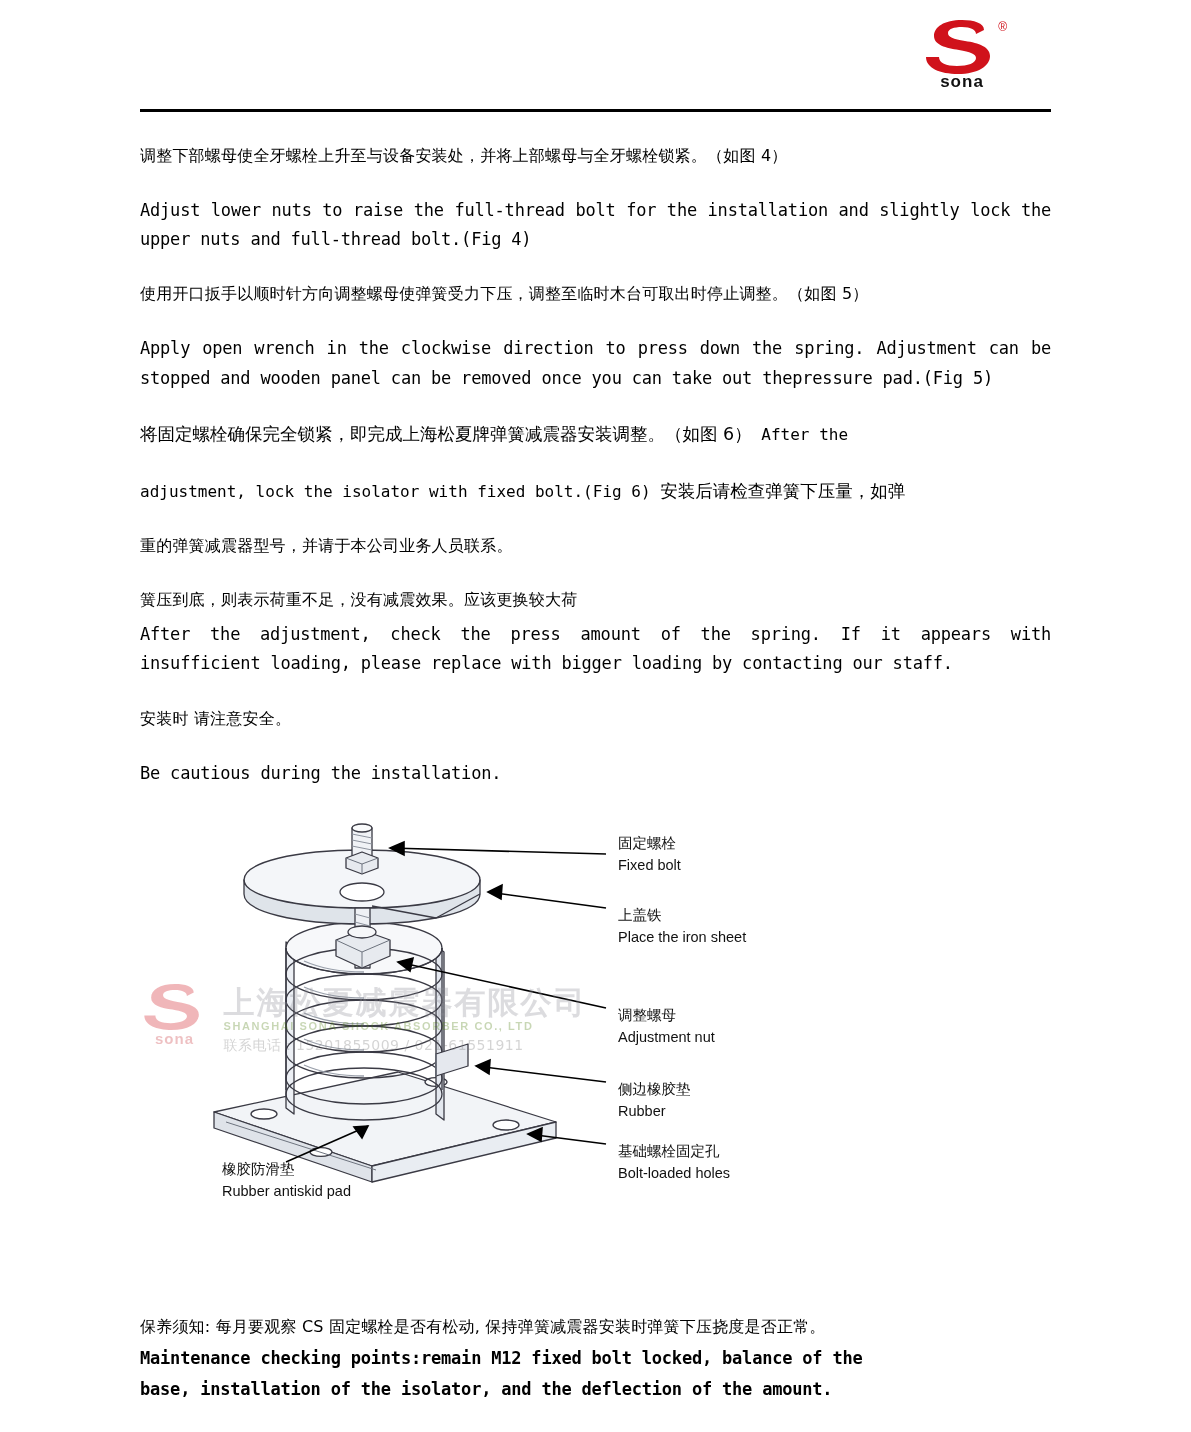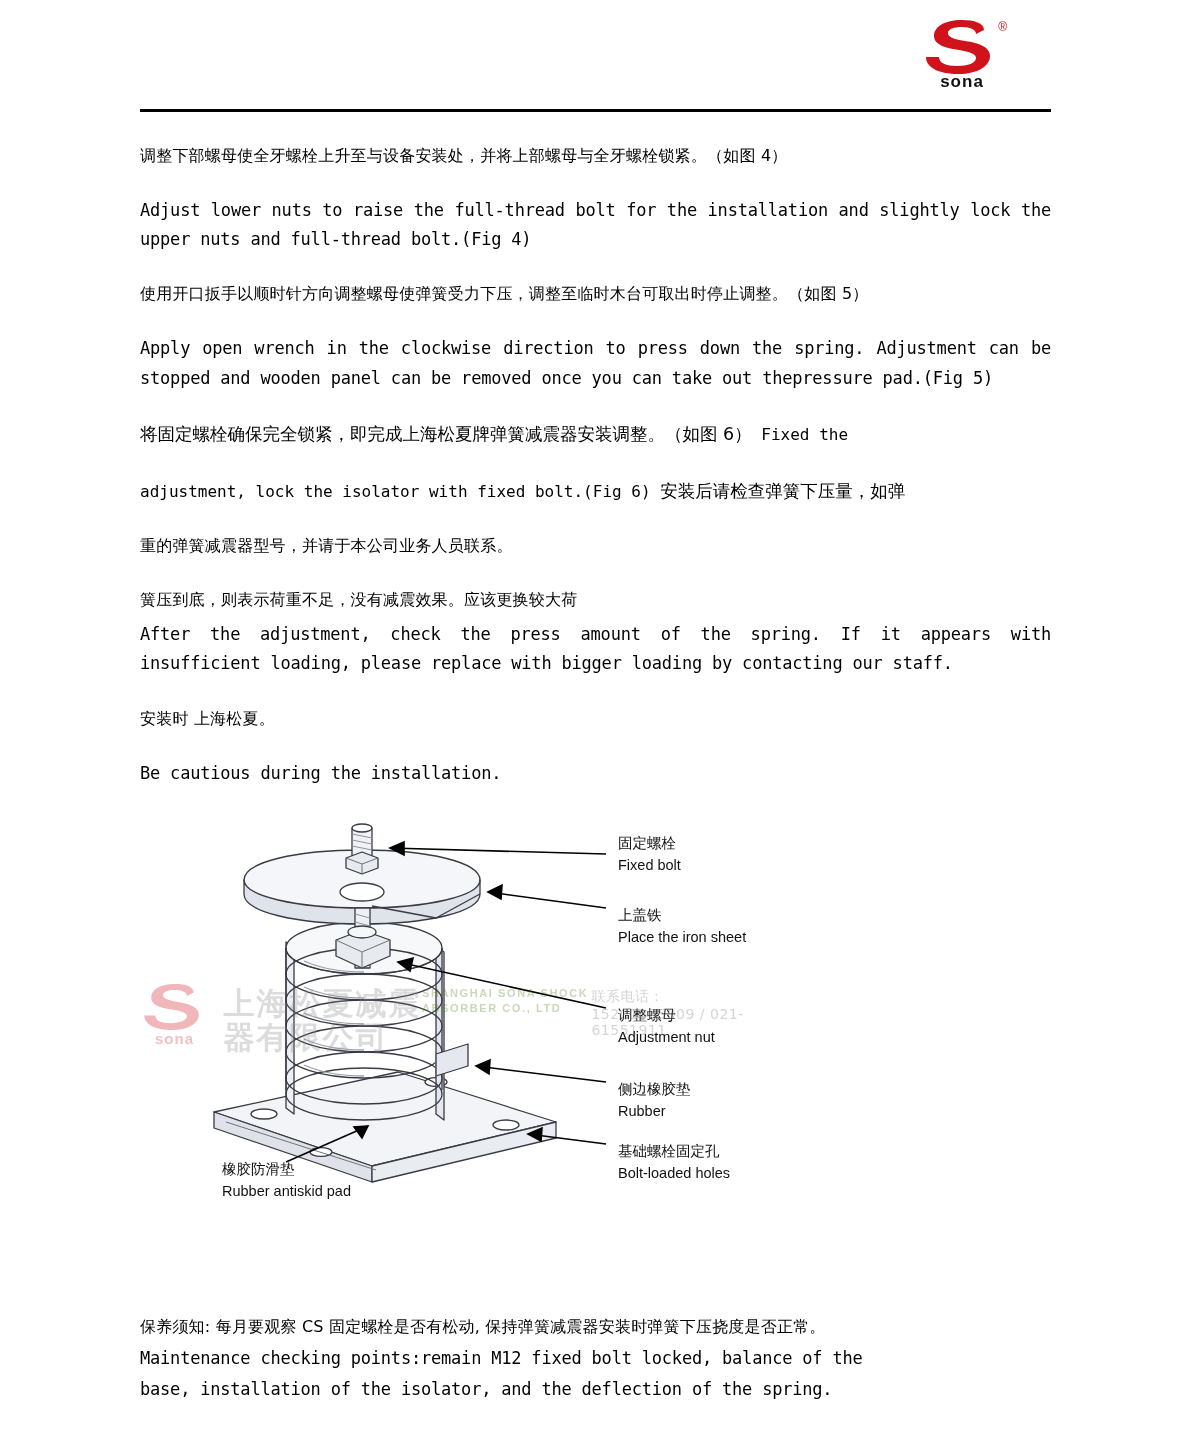--- a/index.html
+++ b/index.html
@@ -144,21 +144,21 @@
     flex-direction: column;
     align-items: center;
   }
   .wm-sub {
     font-family: "Liberation Sans", sans-serif;
     font-size: 15px;
     font-weight: bold;
     color: #c8333a;
     letter-spacing: 1px;
   }
-  .wm-textblock { display: flex; flex-direction: row; justify-content: center; }
+  .wm-textblock { display: flex; flex-direction: column; justify-content: center; }
   .wm-cn {
     font-family: "DejaVu Sans", sans-serif;
     font-size: 31px;
     font-weight: bold;
     color: #8e8e96;
     letter-spacing: 2px;
     line-height: 1.1;
   }
   .wm-en {
     font-family: "Liberation Sans", sans-serif;
@@ -190,20 +190,21 @@
   .footer-text {
     padding: 18px 140px 0 140px;
   }
   .footer-text p.cn {
     margin-bottom: 4px;
     margin-top: 43px;
   }
   .footer-text p.en {
     margin-bottom: 4px;
     line-height: 1.62;
+    font-weight: bold;
   }
   .just { text-align: justify; text-align-last: left; }
 </style>
 </head>
 <body>
 
 <div class="page">
 
   <div class="header">
     <div class="logo-wrap">
@@ -224,33 +225,33 @@
 
     <p class="cn">调整下部螺母使全牙螺栓上升至与设备安装处，并将上部螺母与全牙螺栓锁紧。（如图 4）</p>
 
     <p class="en just">Adjust lower nuts to raise the full-thread bolt for the installation and slightly lock the upper nuts and full-thread bolt.(Fig 4)</p>
 
     <p class="cn just">使用开口扳手以顺时针方向调整螺母使弹簧受力下压，调整至临时木台可取出时停止调整。（如图 5）</p>
 
     <p class="en just">Apply open wrench in the clockwise direction to press down the spring. Adjustment can be stopped and wooden panel can be removed once you can take out thepressure pad.(Fig 5)</p>
 
     <p class="mix">
-      <span>将固定螺栓确保完全锁紧，即完成上海松夏牌弹簧减震器安装调整。（如图 6）</span><span class="mono"> Fixed the</span>
+      <span>将固定螺栓确保完全锁紧，即完成上海松夏牌弹簧减震器安装调整。（如图 6）</span><span class="mono"> After the</span>
     </p>
 
     <p class="mix">
       <span class="mono">adjustment, lock the isolator with fixed bolt.(Fig 6) </span><span>安装后请检查弹簧下压量，如弹</span>
     </p>
 
     <p class="cn">重的弹簧减震器型号，并请于本公司业务人员联系。</p>
     <p class="cn tight">簧压到底，则表示荷重不足，没有减震效果。应该更换较大荷</p>
 
     <p class="en just">After the adjustment, check the press amount of the spring. If it appears with insufficient loading, please replace with bigger loading by contacting our staff.</p>
 
-    <p class="cn">安装时 上海松夏。</p>
+    <p class="cn">安装时 请注意安全。</p>
 
     <p class="en">Be cautious during the installation.</p>
   </div>
 
   <div class="figure">
 
     <svg width="920" height="430" viewBox="0 0 920 430">
       <g fill="none" stroke="#3a3a44" stroke-width="1.3" stroke-linejoin="round">
 
         <path d="M78 290 L262 250 L420 300 L236 344 Z" fill="#f2f4f7"></path>
@@ -360,16 +361,16 @@
         <div class="wm-cn">上海松夏减震器有限公司</div>
         <div class="wm-en">SHANGHAI  SONA  SHOCK  ABSORBER  CO., LTD</div>
         <div class="wm-phone">联系电话：15201855009 / 021-61551911</div>
       </div>
     </div>
   </div>
 
   <div class="footer-text">
     <p class="cn">保养须知: 每月要观察 CS 固定螺栓是否有松动, 保持弹簧减震器安装时弹簧下压挠度是否正常。</p>
     <p class="en">Maintenance   checking   points:remain   M12   fixed   bolt   locked, balance   of   the</p>
-    <p class="en">base, installation of the isolator, and the deflection of the spring.</p>
+    <p class="en">base, installation of the isolator, and the deflection of the amount.</p>
   </div>
 
 </div>
 
 </body></html>

